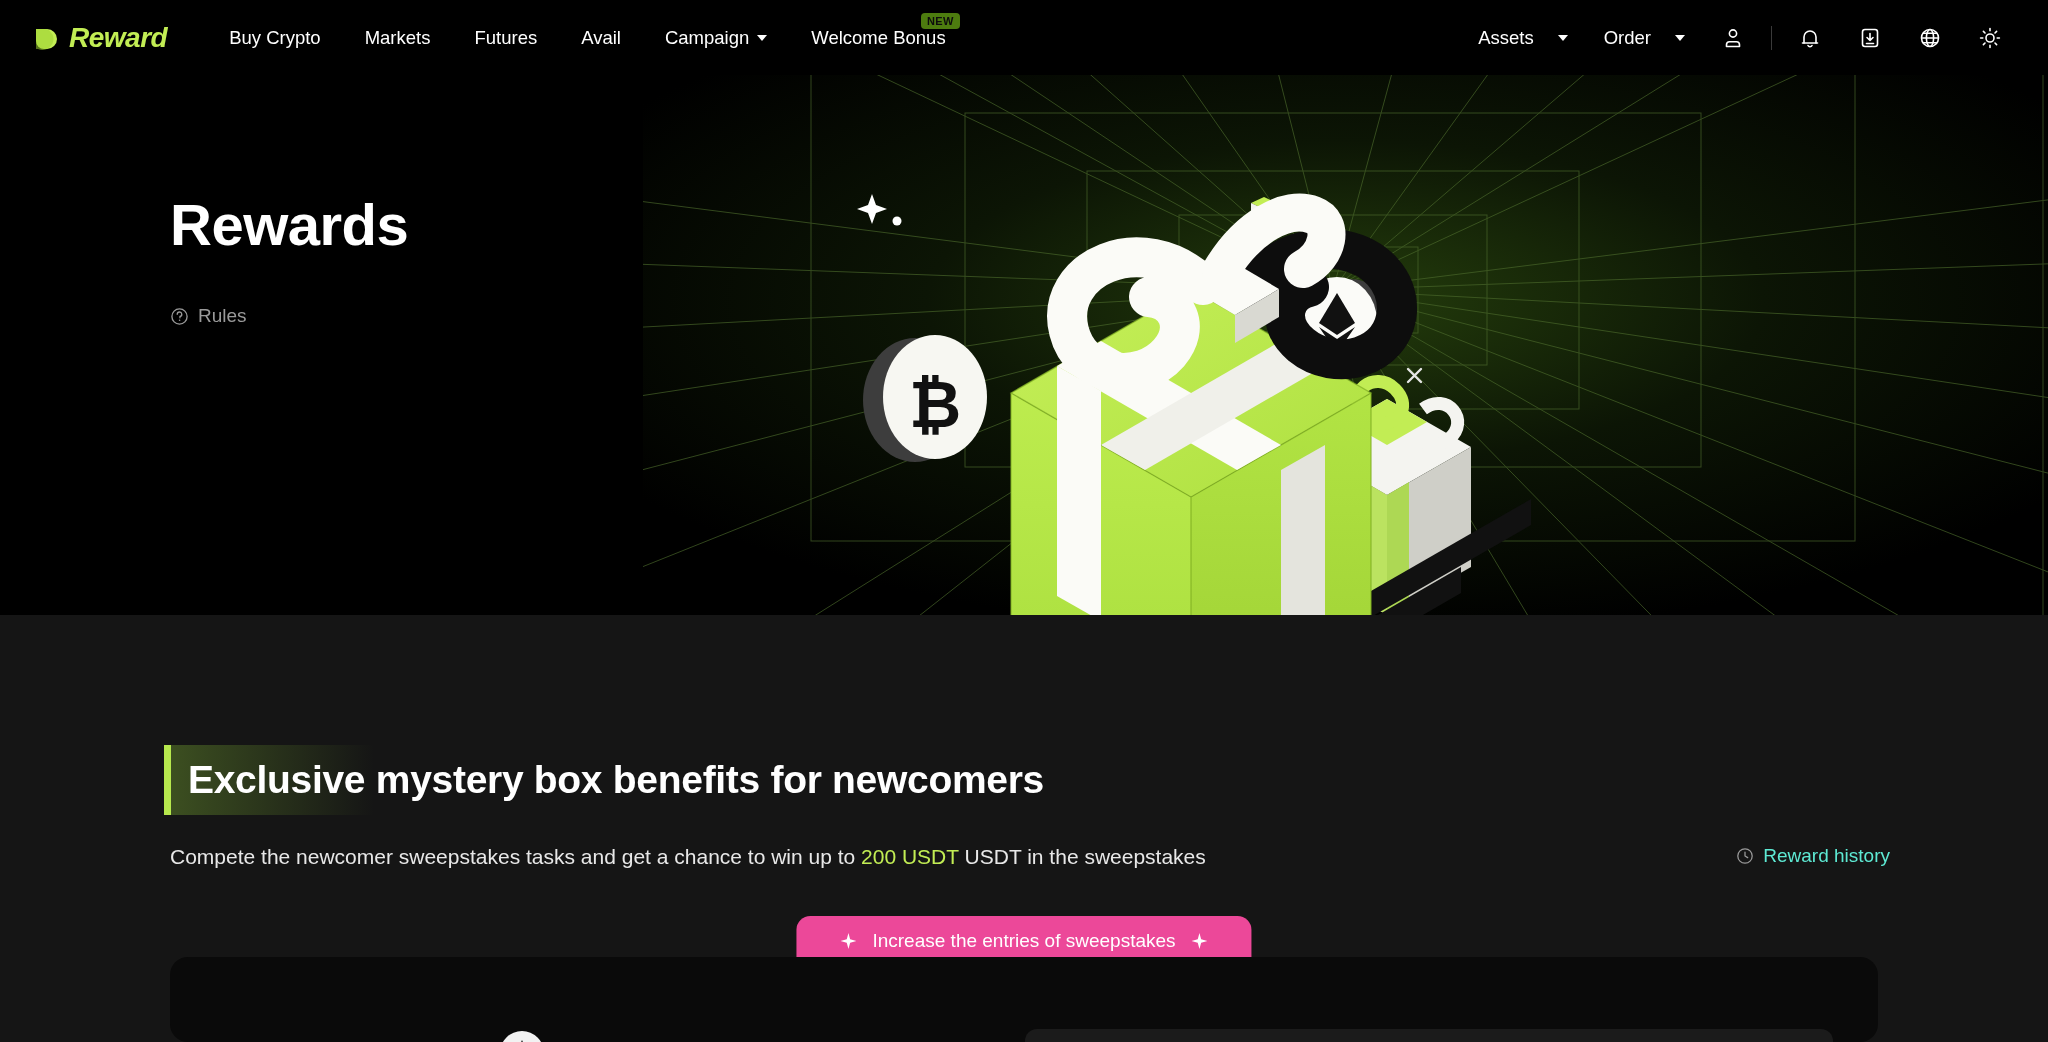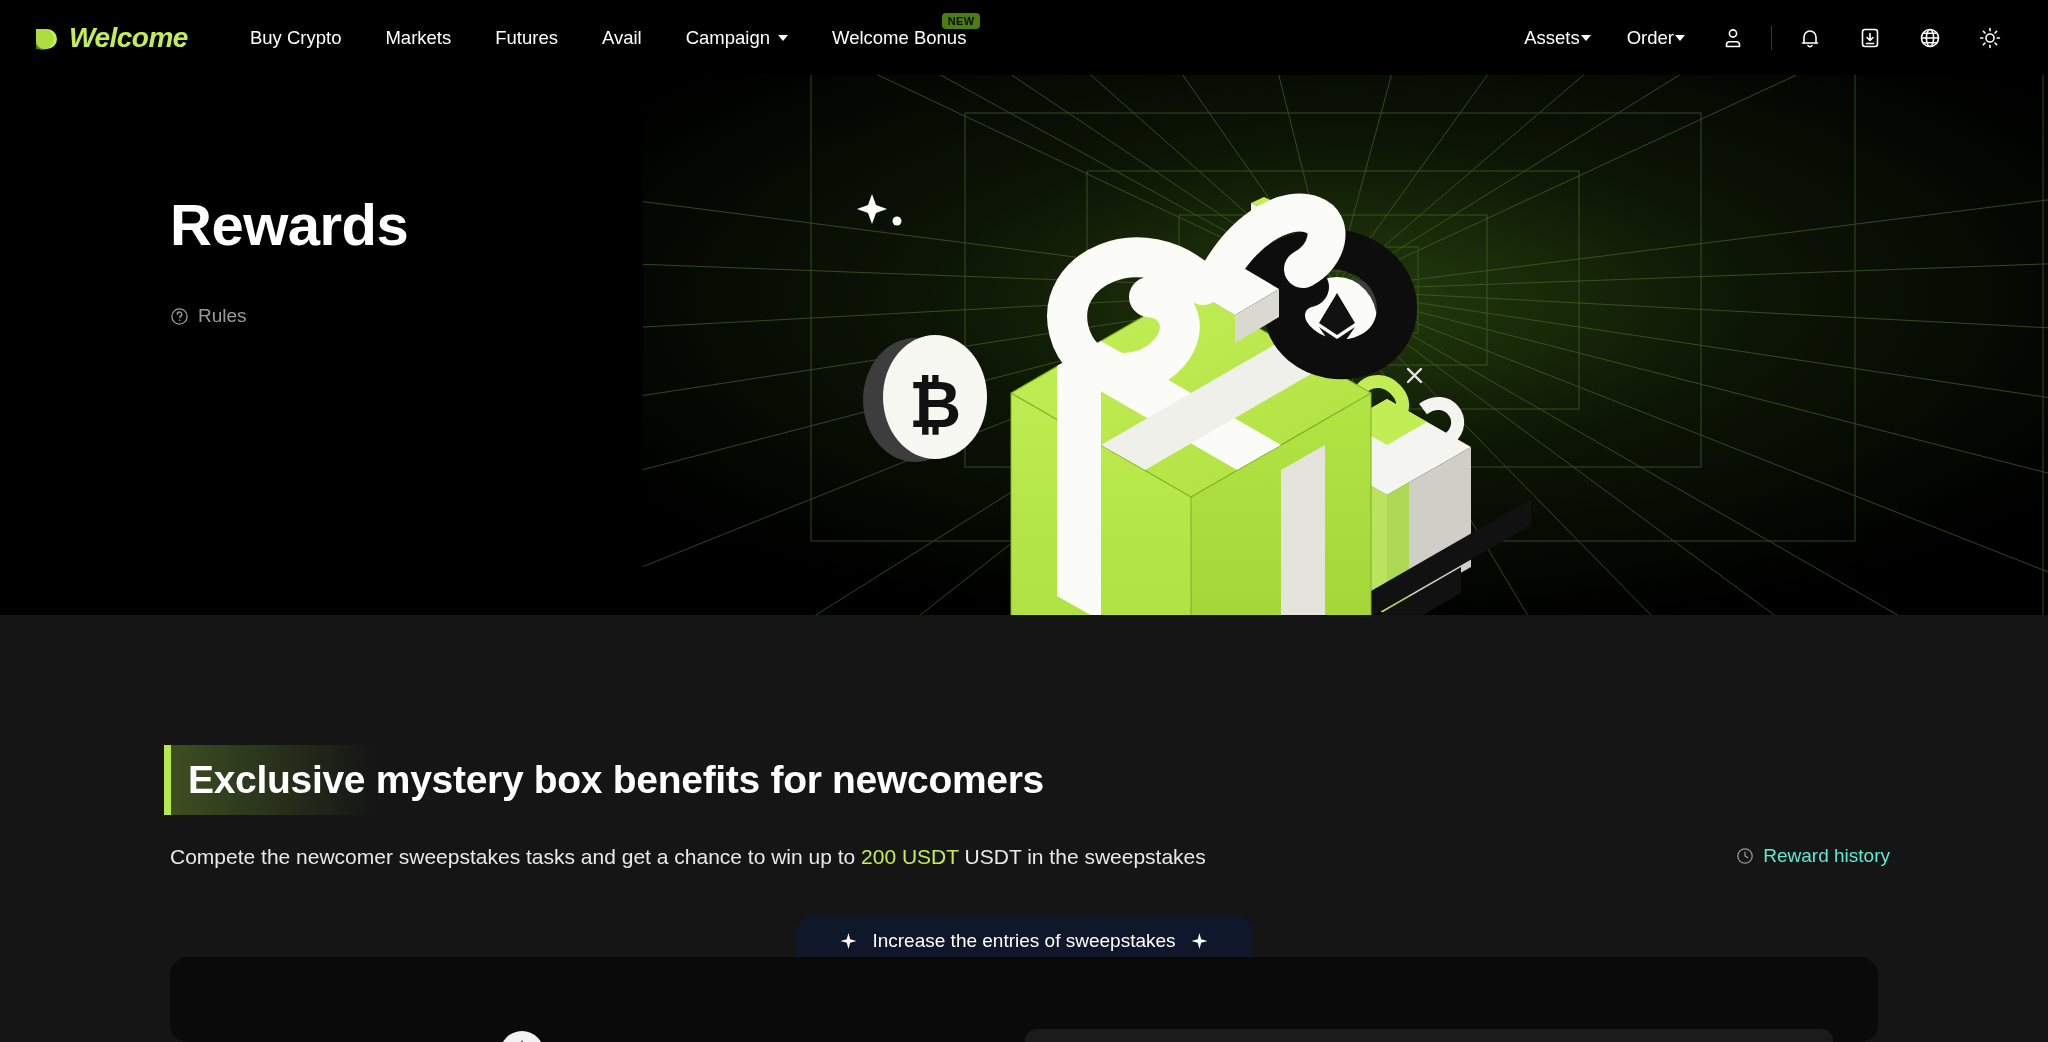--- a/index.html
+++ b/index.html
@@ -28,21 +28,21 @@
     display:flex; align-items:center; gap:8px;
   }
   .caret{ width:0;height:0;border-left:5px solid transparent;border-right:5px solid transparent;border-top:6px solid #fff; display:inline-block; }
   .badge-new{
     position:absolute; top:-14px; right:8px;
     background:#4d7c0f; color:#0d0d0d; font-size:11px; font-weight:600;
     padding:2px 6px; border-radius:4px; line-height:1.1; letter-spacing:.3px;
   }
 
   .header-right{ margin-left:auto; display:flex; align-items:center; gap:0; margin-right:28px; }
-  .hr-item{ display:flex; align-items:center; gap:1px; color:#fff; font-size:18.5px; padding:0 18px; cursor:pointer; white-space:nowrap;}
+  .hr-item{ display:flex; align-items:center; gap:24px; color:#fff; font-size:18.5px; padding:0 18px; cursor:pointer; white-space:nowrap;}
   .hr-icon{ padding:0 18px; display:flex; align-items:center; cursor:pointer; }
   .divider{ width:1px; height:24px; background:#3a3a3a; margin:0 8px; }
 
   
   .hero{
     position:absolute; top:75px; left:0; width:2048px; height:540px;
     background:#000; overflow:hidden;
   }
   .hero-art{
     position:absolute; top:0; right:0; width:1405px; height:540px;
@@ -77,21 +77,21 @@
   }
   .sec-sub .accent{ color:#c2ed54; }
   .reward-history{
     position:absolute; right:158px; top:845px; display:inline-flex; align-items:center; gap:9px;
     color:#5eead4; font-size:19px; cursor:pointer;
   }
 
   
   .tab{
     position:absolute; left:50%; transform:translateX(-50%); top:916px;
-    background:#0f172a; border-radius:14px 14px 0 0;
+    background:#ec4899; border-radius:14px 14px 0 0;
     padding:14px 44px 16px; display:flex; align-items:center; gap:16px;
     color:#fff; font-size:19px; cursor:pointer; white-space:nowrap;
   }
   .panel{
     position:absolute; left:170px; top:957px; width:1708px; height:85px;
     background:#0a0a0a; border-radius:18px;
   }
   .panel-card{
     position:absolute; right:45px; top:72px; width:808px; height:60px;
     background:#1b1b1b; border-radius:12px 12px 0 0;
@@ -113,21 +113,21 @@
 
   <div class="header">
 
     <div class="logo">
       <span class="logo-mark">
         <svg width="30" height="30" viewBox="0 0 30 30">
           <path d="M4 6 h11 a10 10 0 0 1 0 20 h-3 a8 8 0 0 1 -8 -8 z" fill="#c2ed54"></path>
           <path d="M4 6 h11 a10 10 0 0 1 -9 20 h-2 z" fill="#9dd02f" opacity=".55"></path>
         </svg>
       </span>
-      <span class="logo-text">Welcome</span>
+      <span class="logo-text">Reward</span>
     </div>
 
     <div class="nav">
       <div class="nav-item">
         <span>Buy Crypto</span>
       </div>
       <div class="nav-item">
         <span>Markets</span>
       </div>
       <div class="nav-item">

